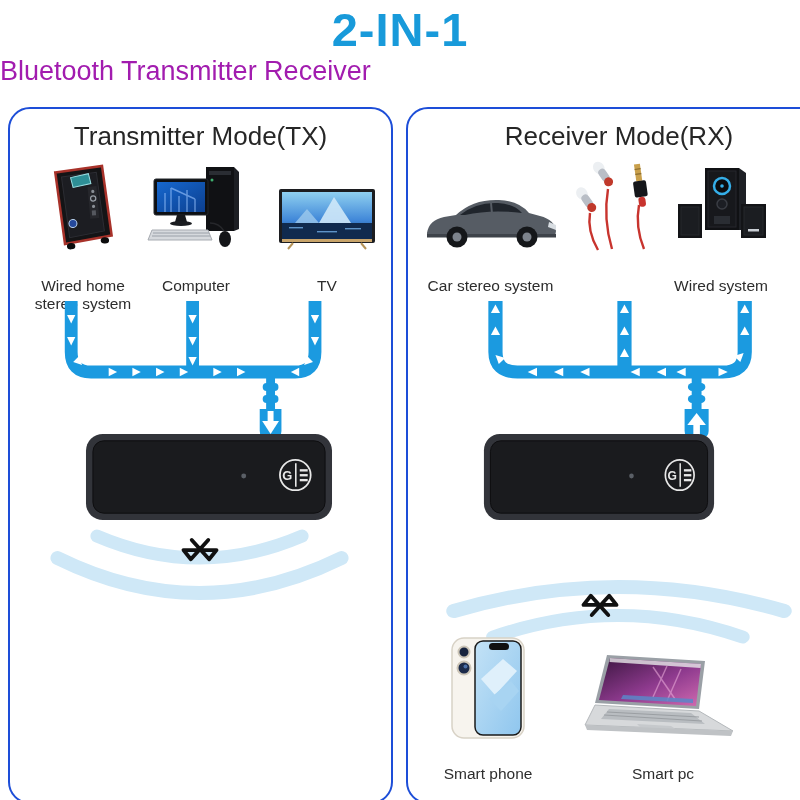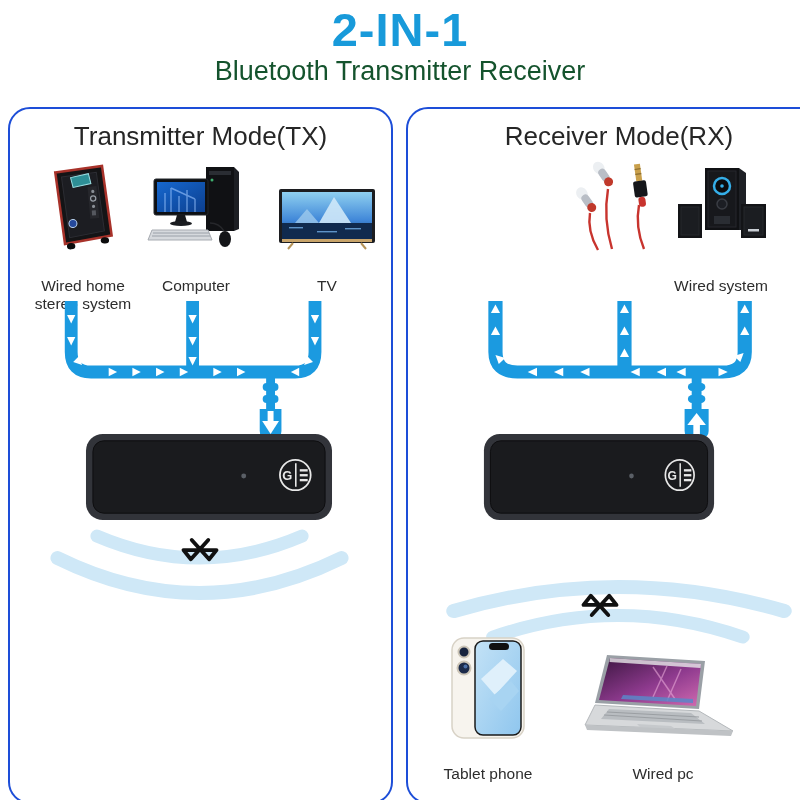--- a/index.html
+++ b/index.html
@@ -1,20 +1,20 @@
 <!DOCTYPE html>
 <html><head>
 <meta charset="utf-8">
 <style>
   html,body{margin:0;padding:0;background:#fff;font-family:"Liberation Sans",sans-serif;}
   .page{position:relative;width:800px;height:800px;background:#fff;overflow:hidden;}
   .hdr-title{position:absolute;top:2px;left:0;width:100%;text-align:center;
     font-size:47px;font-weight:800;color:#189ada;letter-spacing:1px;}
-  .hdr-sub{position:absolute;top:56px;left:0;width:100%;text-align:center;
-    font-size:27px;color:#14532d;}
+  .hdr-sub{position:absolute;top:56px;left:0;width:100%;text-align:left;
+    font-size:27px;color:#a21caf;}
   .panel{position:absolute;top:107px;height:697px;border:2px solid #1d4ed8;
     border-radius:22px;background:#fff;box-sizing:border-box;}
   .panel.tx{left:8px;width:385px;}
   .panel.rx{left:406px;width:426px;}
   .panel-title{position:absolute;top:12px;left:0;width:100%;text-align:center;
     font-size:26px;color:#262626;}
   .fig{position:absolute;display:flex;flex-direction:column;align-items:center;margin:0;gap:21px;}
   .imgbox{display:flex;align-items:flex-end;justify-content:center;width:100%;}
   .fig figcaption{font-size:15.5px;line-height:1.18;color:#2d2d2d;text-align:center;margin-top:5px;}
   .pipes{position:absolute;left:0;top:188px;width:100%;height:150px;}
@@ -187,20 +187,36 @@
         <polyline points="6,7.5 16.5,17 11.5,21 11.5,3 16.5,7 6,16.5" fill="none" stroke="#111" stroke-width="2.1" stroke-linejoin="round" stroke-linecap="round"></polyline>
       </g>
     </svg>
 
 
   </section>
 
   <section class="panel rx">
     <div class="panel-title">Receiver Mode(RX)</div>
 
+    <figure class="fig" style="left:5px;top:46px;width:155px">
+      <div class="imgbox" style="height:96px">
+        <svg width="140" height="62" viewBox="0 0 140 62">
+          <path d="M 6,44 Q 8,31 23,28 L 35,26 Q 52,10 78,11 Q 98,12 108,24 L 119,27 Q 134,31 135,42 L 134,48 L 6,48 Z" fill="#565c64"></path>
+          <path d="M 39,26 Q 55,13 77,14 Q 93,15 101,24 Q 70,20 44,26 Z" fill="#20252c"></path>
+          <line x1="70" y1="14" x2="71" y2="25" stroke="#565c64" stroke-width="2"></line>
+          <rect x="6" y="45" width="129" height="3.5" fill="#3d4249"></rect>
+          <polygon points="128,33 135,36 135,41 127,38" fill="#d8dde2"></polygon>
+          <circle cx="36" cy="48" r="10.5" fill="#15171a"></circle>
+            <circle cx="36" cy="48" r="4.5" fill="#7d838c"></circle>
+          <circle cx="106" cy="48" r="10.5" fill="#15171a"></circle>
+            <circle cx="106" cy="48" r="4.5" fill="#7d838c"></circle>
+        </svg>
+      </div>
+      <figcaption>Car stereo system</figcaption>
+    </figure>
 
     <figure class="fig" style="left:158px;top:46px;width:100px">
       <div class="imgbox" style="height:96px">
         <svg width="85" height="92" viewBox="0 0 85 92">
           <g stroke="#c8342e" stroke-width="2.4" fill="none">
             <path d="M 65,46 Q 61,68 70,90"></path>
             <path d="M 34,30 Q 29,60 38,90"></path>
             <path d="M 16,54 Q 13,72 24,91"></path>
           </g>
           <g transform="rotate(-8 65 20)">
@@ -325,21 +341,21 @@
           <rect x="1" y="1" width="72" height="100" rx="12" fill="#f7f4ee" stroke="#d8d2c6" stroke-width="1.5"></rect>
           <circle cx="13" cy="15" r="5.5" fill="#17243f" stroke="#cdc6b8" stroke-width="2"></circle>
           <circle cx="13" cy="31" r="6.5" fill="#1b2a4a" stroke="#cdc6b8" stroke-width="2"></circle>
           <circle cx="14.5" cy="29.5" r="2" fill="#4a6fa8"></circle>
           <rect x="24" y="4" width="46" height="94" rx="8" fill="url(#phsA)" stroke="#1a1a1a" stroke-width="1.5"></rect>
           <polygon points="30,42 52,22 66,34 44,58" fill="#dff0fb"></polygon>
           <polygon points="38,62 60,44 68,54 50,74" fill="#a8d4f2"></polygon>
           <rect x="38" y="6" width="20" height="7" rx="3.5" fill="#101010"></rect>
         </svg>
       </div>
-      <figcaption>Tablet phone</figcaption>
+      <figcaption>Smart phone</figcaption>
     </figure>
 
     <figure class="fig" style="left:170px;top:540px;width:170px">
       <div class="imgbox" style="height:90px">
         <svg width="160" height="88" viewBox="0 0 160 88">
           <defs>
               <linearGradient id="galA" x1="0" y1="0" x2="1" y2="1">
             <stop offset="0" stop-color="#3b1640"></stop>
                 <stop offset="0.55" stop-color="#8e3a8e"></stop>
             <stop offset="1" stop-color="#d06ab0"></stop>
@@ -357,17 +373,17 @@
           <polygon points="12,54 116,60 150,80 2,74" fill="#d7d9db" stroke="#b4b8bb"></polygon>
           <polygon points="26,58 108,62 122,73 18,68" fill="#b9bdc1"></polygon>
           <g stroke="#9b9fa3" stroke-width="1">
               <line x1="24" y1="61" x2="116" y2="66"></line>
             <line x1="21" y1="64" x2="119" y2="70"></line>
             </g>
           <polygon points="54,73 88,75 94,79 58,77" fill="#c6c9cc"></polygon>
           <polygon points="2,74 150,80 148,85 4,79" fill="#bfc2c5"></polygon>
         </svg>
       </div>
-      <figcaption>Wired pc</figcaption>
+      <figcaption>Smart pc</figcaption>
     </figure>
   </section>
 
 </div>
 
 </body></html>

